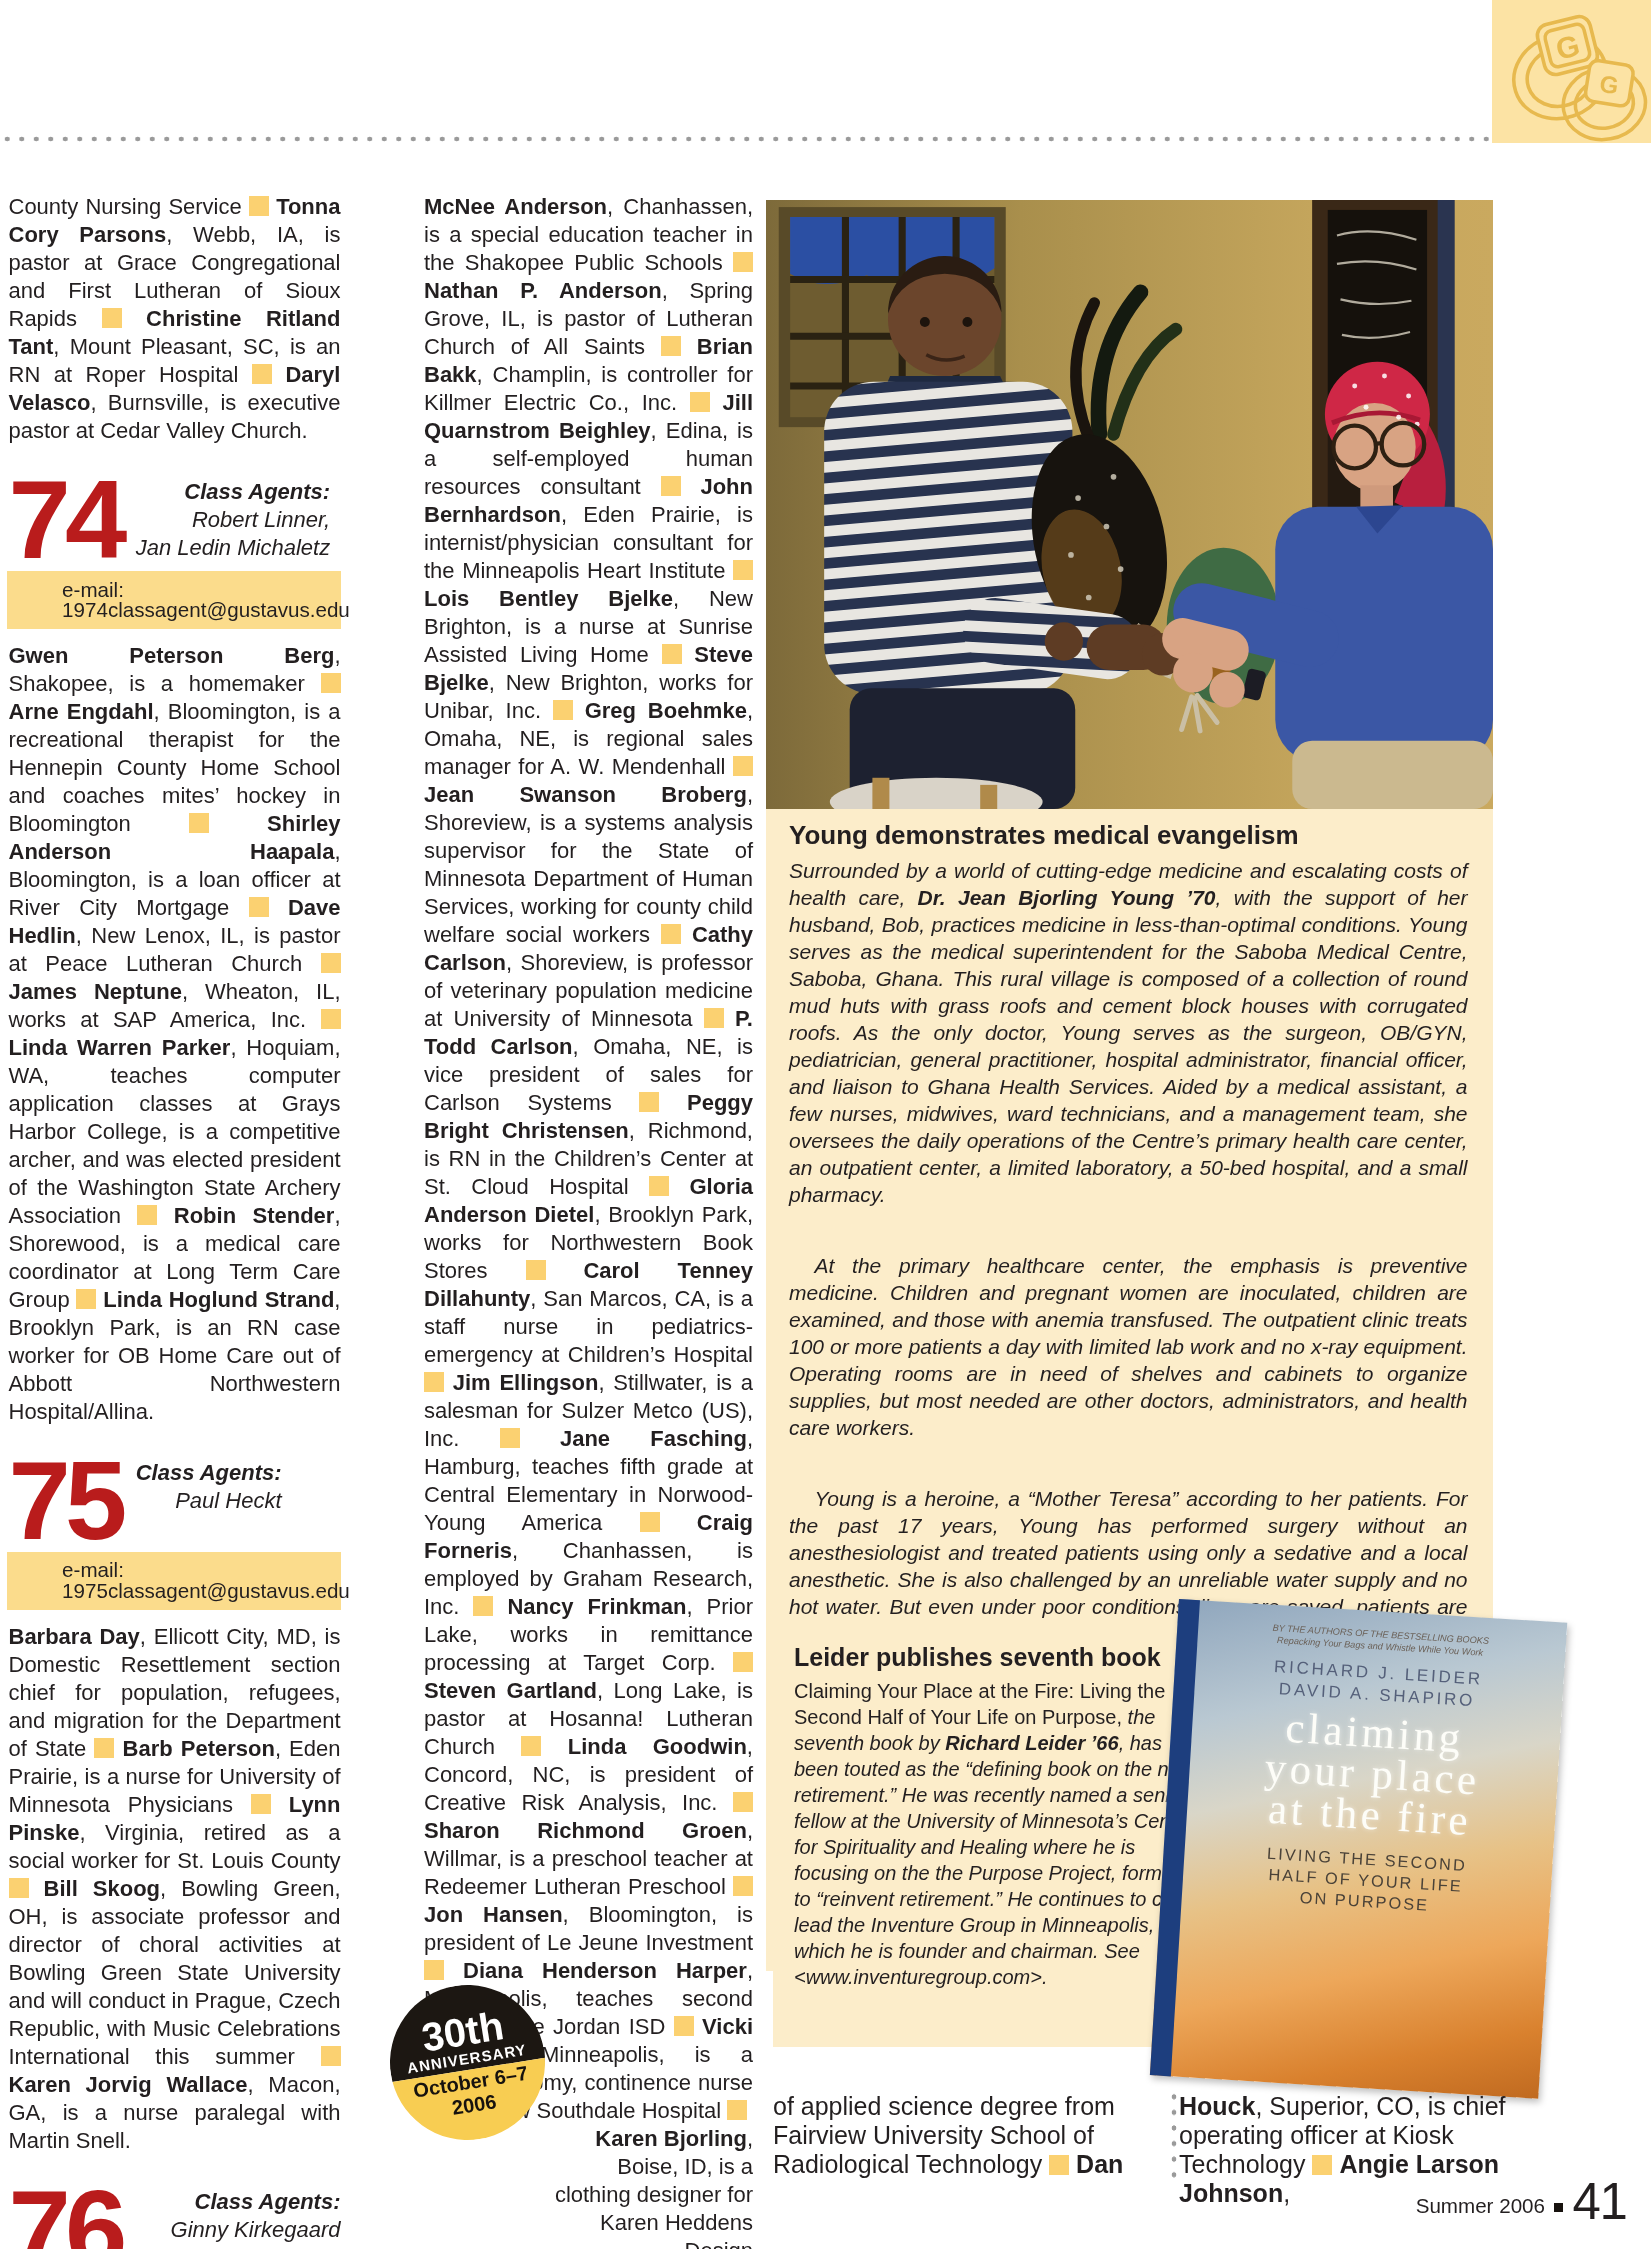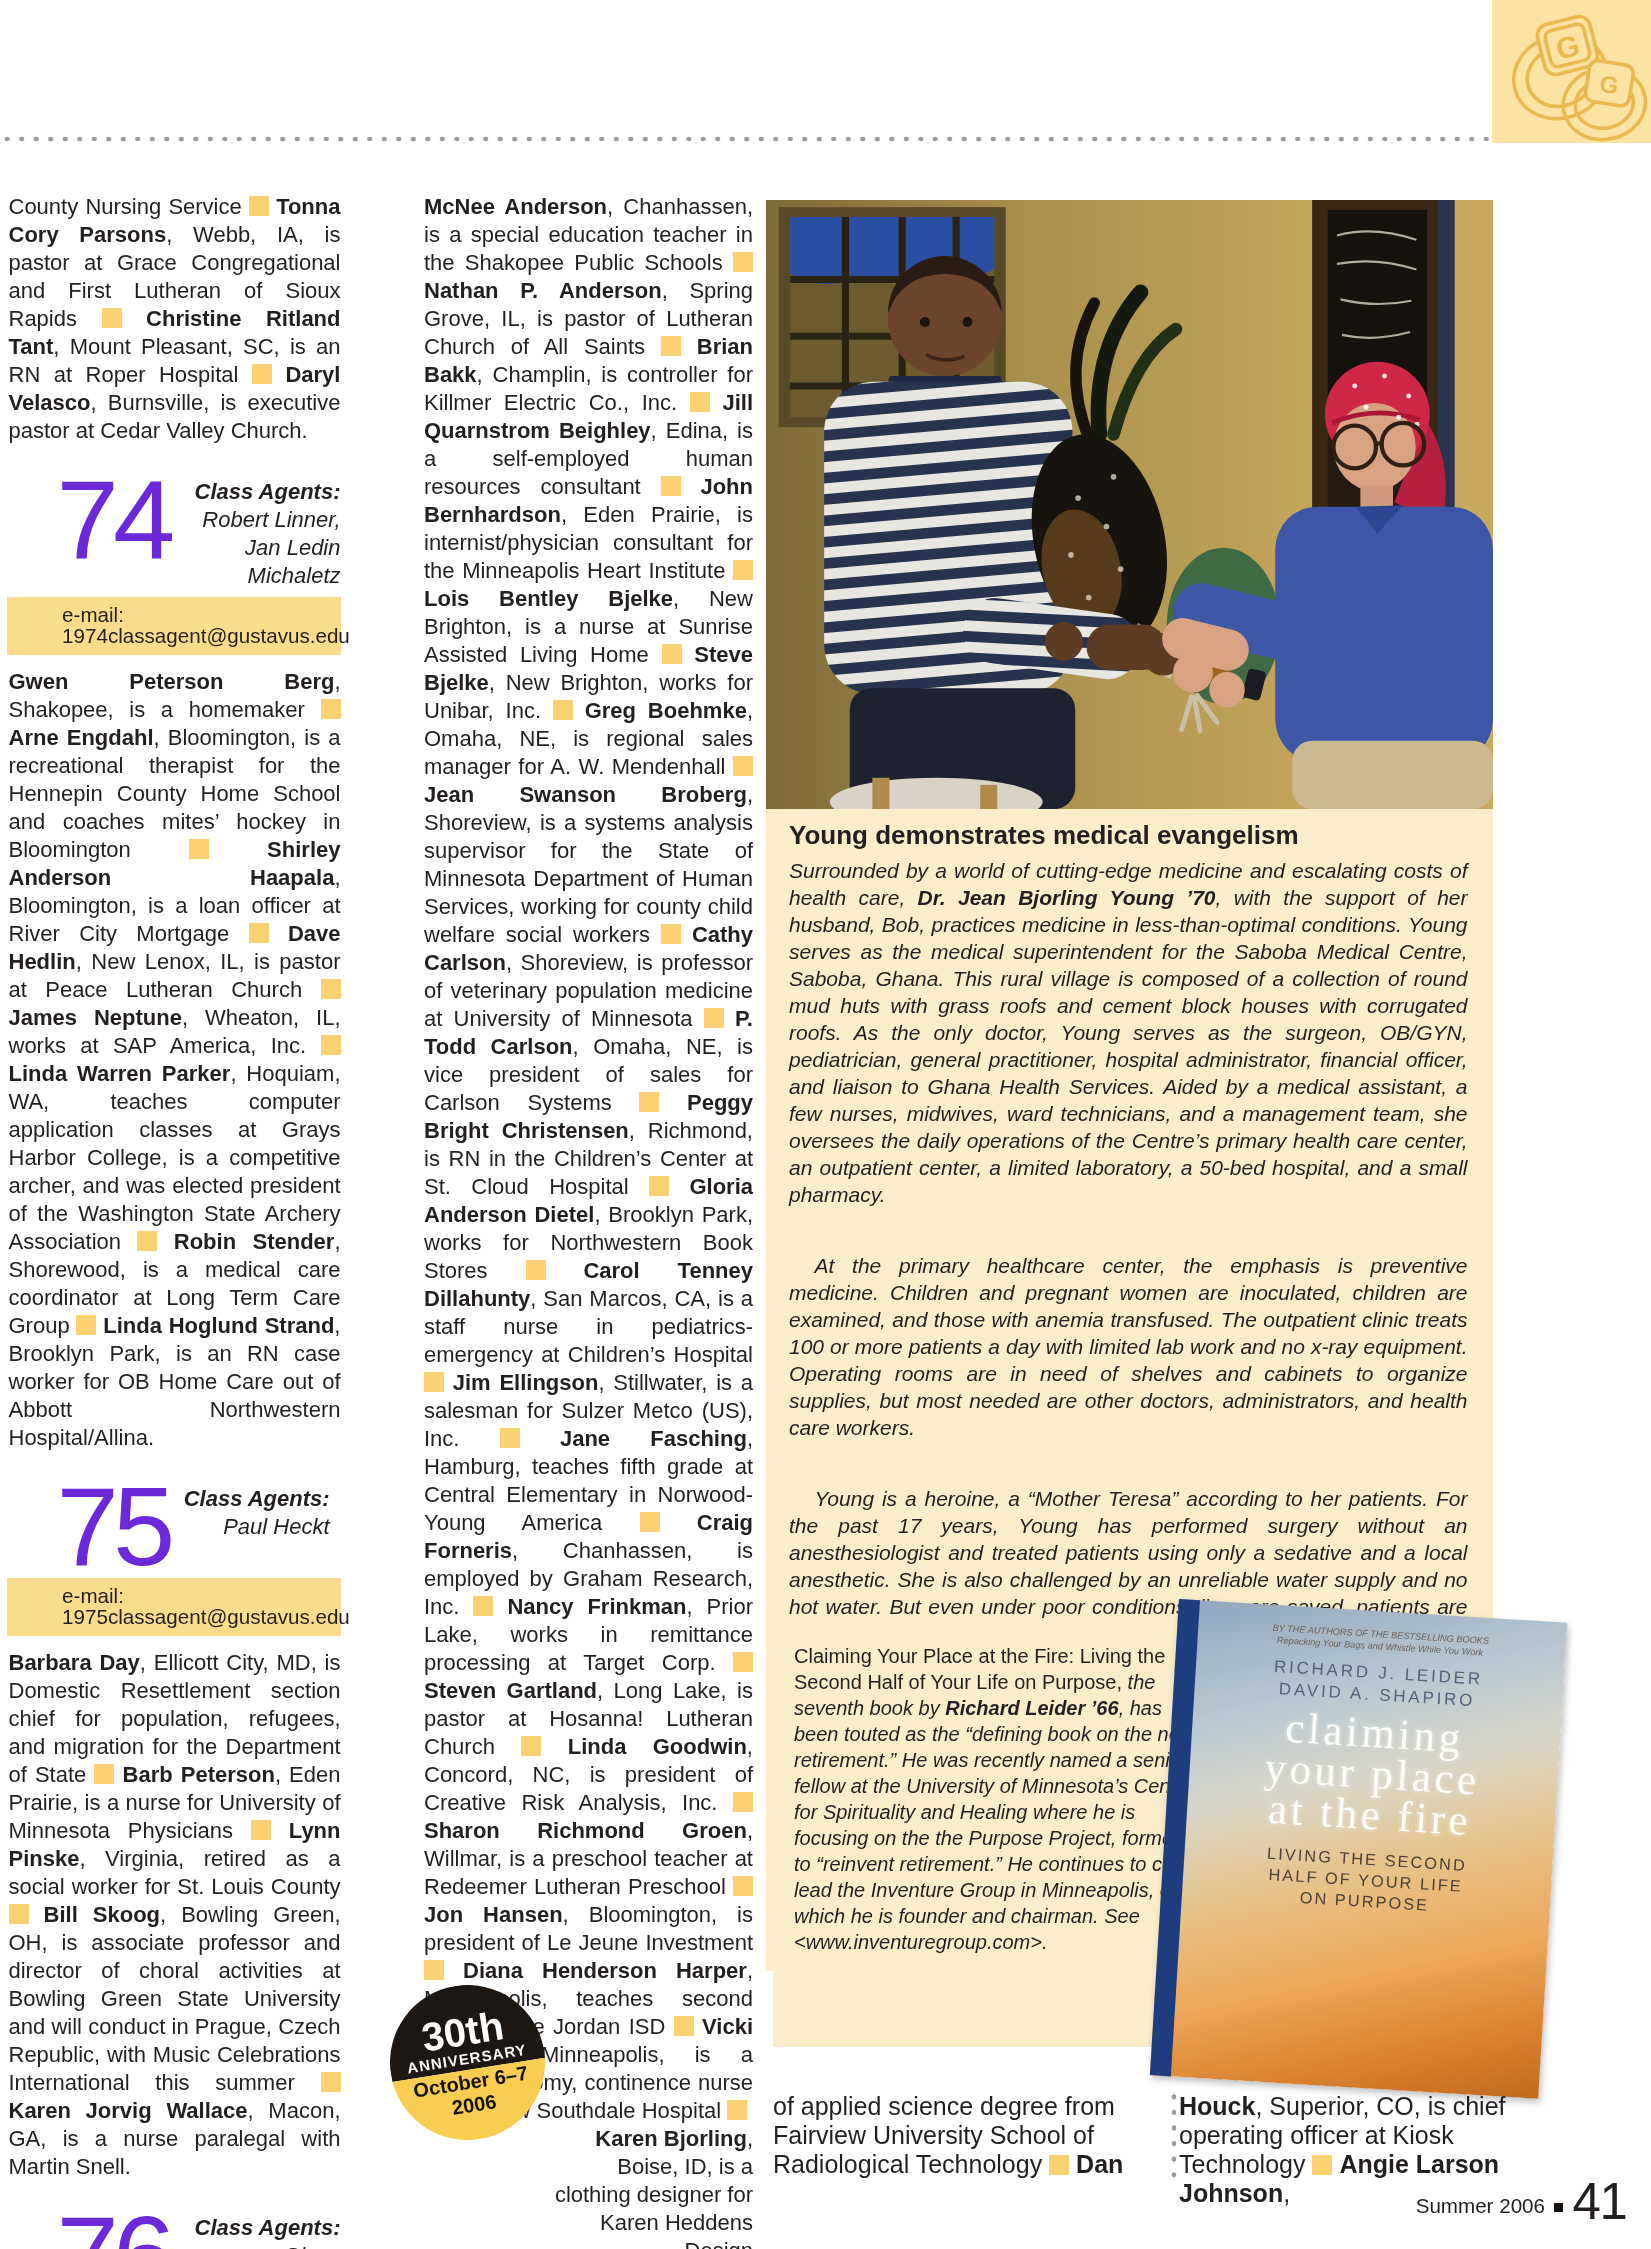--- a/index.html
+++ b/index.html
@@ -17,21 +17,21 @@
   .col{position:absolute;top:193px;}
   #col1{left:8.5px;width:332px;}
   #col2{left:424px;width:329px;}
   .para{font-size:22px;line-height:28px;text-align:justify;hyphens:auto;-webkit-hyphens:auto;}
   .b{font-weight:bold;}
   .i{font-style:italic;}
   .bi{font-weight:bold;font-style:italic;}
   .sq{display:inline-block;width:20px;height:20px;background:#fbd171;vertical-align:-2.1px;}
   .alignright{text-align:right;hyphens:auto;}
   .class-block{display:flex;gap:14px;align-items:flex-start;margin:30px 0 7px;}
-  .class-num{font-size:112px;line-height:89px;font-weight:normal;color:#6d28d9;letter-spacing:-5.7px;margin-left:48px;}
+  .class-num{font-size:112px;line-height:89px;font-weight:bold;color:#b91c1c;letter-spacing:-5.7px;}
   .class-agents{padding-top:2.8px;font-size:22px;line-height:28px;font-style:italic;text-align:right;}
   .ca-label{font-weight:bold;}
   .email-bar{background:#fbdc8c;font-size:20.6px;line-height:20.6px;padding:8.5px 0 8.5px 55px;margin:5.7px 0 12.8px -1.4px;}
   .badge-spacer{float:left;width:124px;height:165px;margin-top:33px;}
   
   .badge{position:absolute;left:390px;top:1985px;width:155px;height:155px;transform:rotate(-9deg);}
   .badge-circle{width:100%;height:100%;border-radius:50%;overflow:hidden;display:flex;flex-direction:column;}
   .badge-top{background:#1c1712;height:53%;color:#fff;display:flex;flex-direction:column;
              justify-content:flex-end;align-items:center;padding-bottom:2.8px;}
   .badge-30{font-size:40px;font-weight:bold;line-height:37px;}
@@ -258,20 +258,21 @@
     </svg>
     <div class="young-caption">
       <h2 class="young-title">Young demonstrates medical evangelism</h2>
       <div class="young-p"><span class="i">Surrounded by a world of cutting-edge medicine and escalating costs of health care, </span><span class="bi">Dr. Jean Bjorling Young ’70</span><span class="i">, with the support of her husband, Bob, practices medicine in less-than-optimal conditions. Young serves as the medical superintendent for the Saboba Medical Centre, Saboba, Ghana. This rural village is composed of a collection of round mud huts with grass roofs and cement block houses with corrugated roofs. As the only doctor, Young serves as the surgeon, OB/GYN, pediatrician, general practitioner, hospital administrator, financial officer, and liaison to Ghana Health Services. Aided by a medical assistant, a few nurses, midwives, ward technicians, and a management team, she oversees the daily operations of the Centre’s primary health care center, an outpatient center, a limited laboratory, a 50-bed hospital, and a small pharmacy.</span></div>
       <div class="young-p ind"><span class="i">At the primary healthcare center, the emphasis is preventive medicine. Children and pregnant women are inoculated, children are examined, and those with anemia transfused. The outpatient clinic treats 100 or more patients a day with limited lab work and no x-ray equipment. Operating rooms are in need of shelves and cabinets to organize supplies, but most needed are other doctors, administrators, and health care workers.</span></div>
       <div class="young-p ind"><span class="i">Young is a heroine, a “Mother Teresa” according to her patients. For the past 17 years, Young has performed surgery without an anesthesiologist and treated patients using only a sedative and a local anesthetic. She is also challenged by an unreliable water supply and no hot water. But even under poor conditions, lives are saved, patients are treated, and she ministers to them physically and spiritually. Presenting the good news of the Gospel is a significant part of their work for this woman and her husband devoted to making a difference in the lives of the Ghanaian people. Read more at &lt;www.evangelbible.org&gt;.</span></div>
     </div>
   </div>
 
   <div class="leider">
+    <h2 class="leider-title">Leider publishes seventh book</h2>
     <div class="leider-body"><span>Claiming Your Place at the Fire: Living the Second Half of Your Life on Purpose, </span><span class="i">the seventh book by </span><span class="bi">Richard Leider ’66</span><span class="i">, has been touted as the “defining book on the new retirement.”  He was recently named a senior fellow at the University of Minnesota’s Center for Spirituality and Healing where he is focusing on the the Purpose Project, formed to “reinvent retirement.”  He continues to co-lead the Inventure Group in Minneapolis, of which he is founder and chairman. See &lt;www.inventuregroup.com&gt;.</span></div>
   </div>
 
   <div class="book">
     <div class="book-spine"></div>
     <div class="book-face">
       <div class="book-tag">
         <div>BY THE AUTHORS OF THE BESTSELLING BOOKS</div>
         <div>Repacking Your Bags and Whistle While You Work</div>
       </div>

